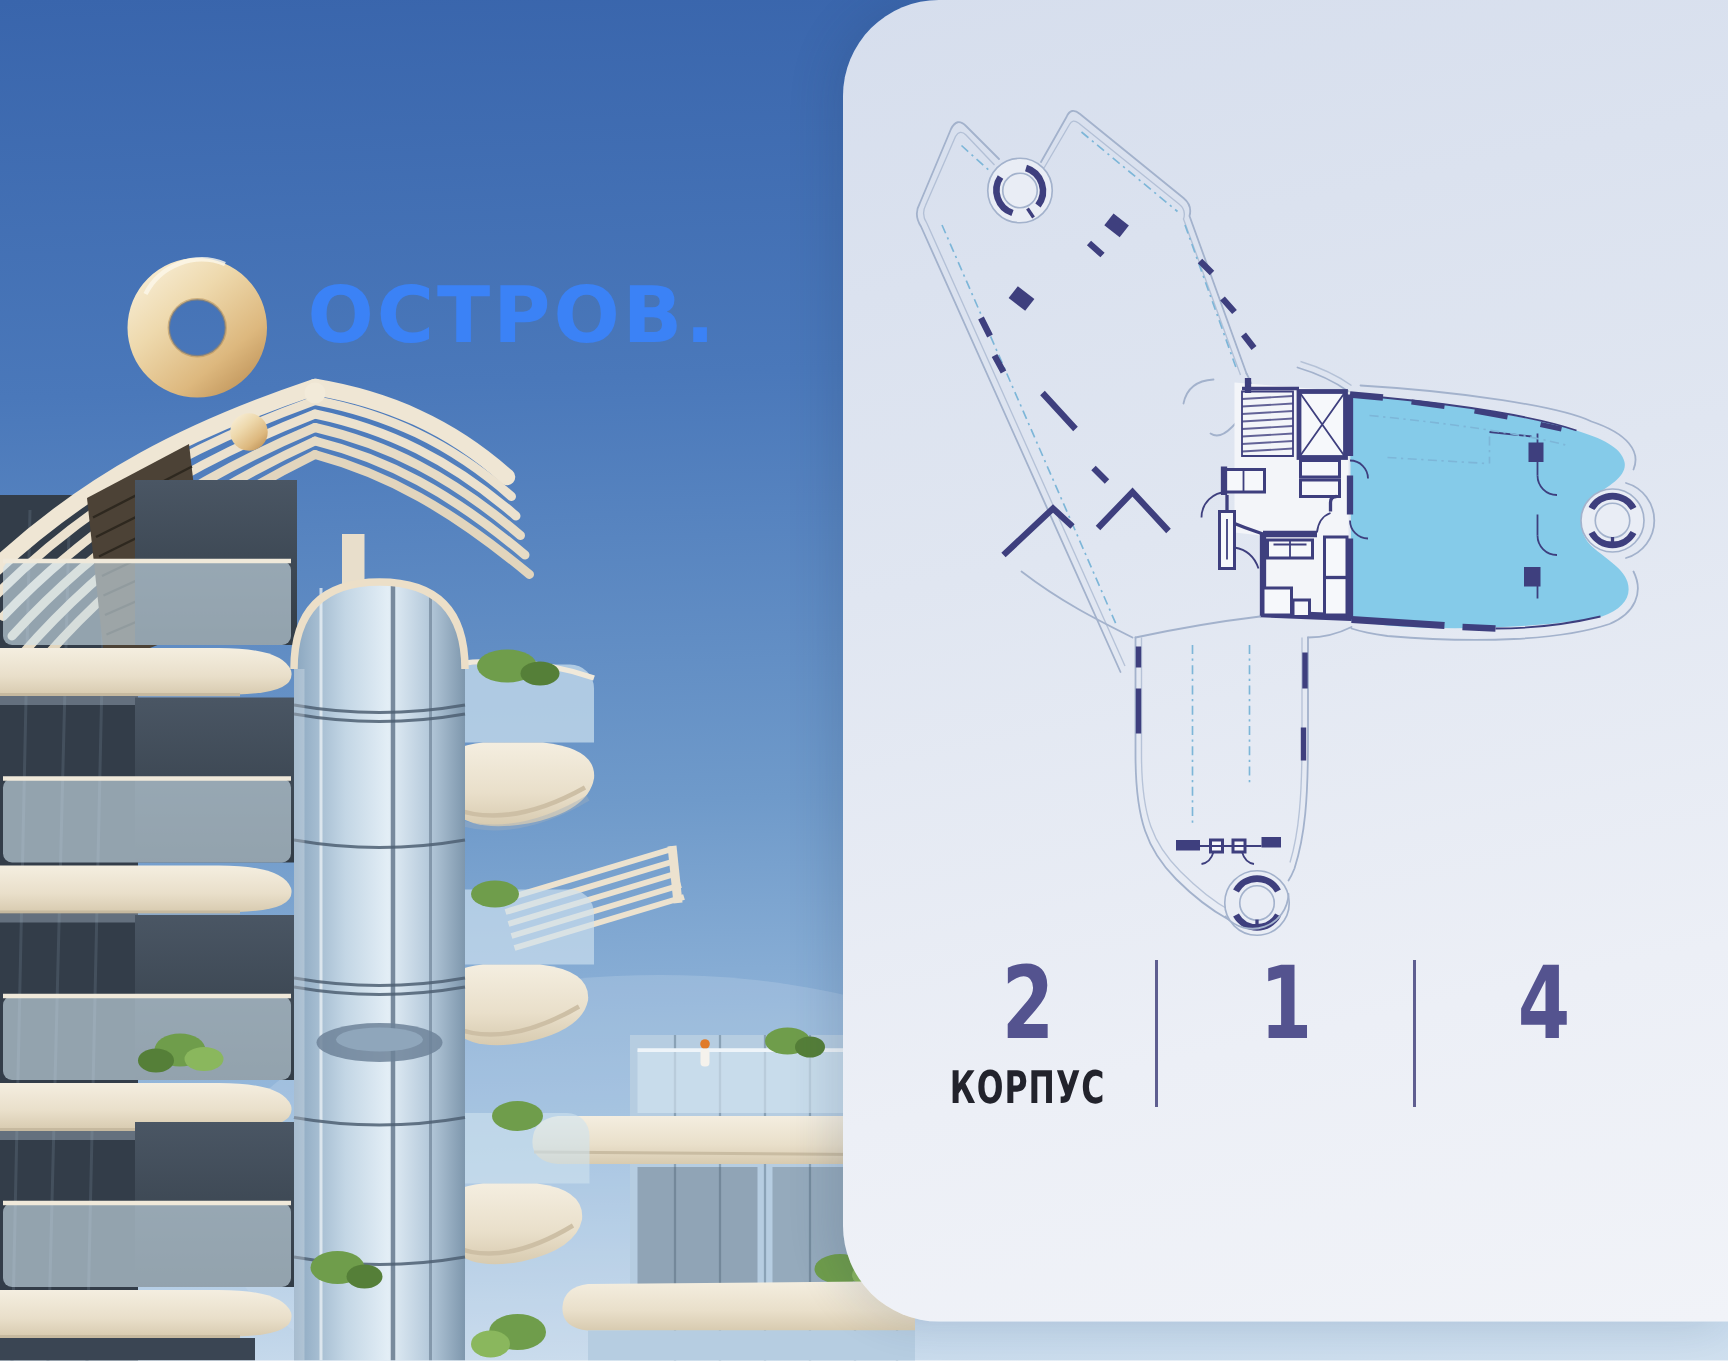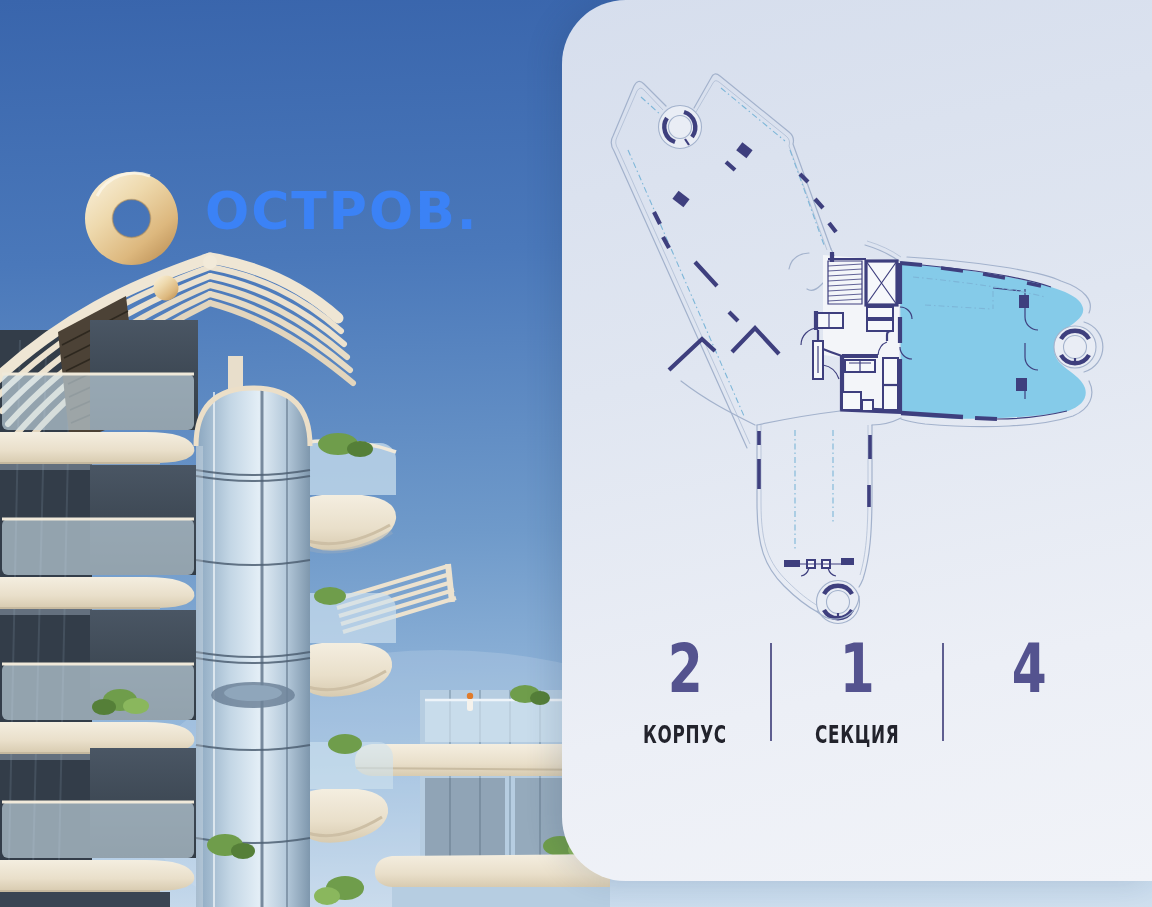--- a/index.html
+++ b/index.html
@@ -38,21 +38,21 @@
   .pl-el2{fill:#f6f8fb;stroke:var(--plan-wall,#3e3f7e);stroke-width:2;}
   .pl-room{fill:#f3f5f9;stroke:none;}
   .pl-blue{fill:var(--plan-highlight,#85cbe9);stroke:none;cursor:pointer;}
   .pl-circ{fill:#e9edf5;stroke:var(--plan-outline,#a3b2cc);stroke-width:1.1;}
   .pl-circ-in{fill:none;stroke:var(--plan-outline,#a3b2cc);stroke-width:1.1;}
   .pl-arc{fill:none;stroke:var(--plan-wall,#3e3f7e);stroke-width:4.4;stroke-linecap:butt;}
   
   .stats{position:absolute;left:38px;top:636px;width:514px;display:flex;align-items:stretch;}
   .stat{flex:1;text-align:center;}
   .stat-value{font-size:67px;font-weight:bold;color:var(--stat-value,#54538f);line-height:1;}
-  .stat-label{font-size:24px;font-weight:bold;color:var(--stat-label,#22232c);margin-top:20px;line-height:1;letter-spacing:1px;}
+  .stat-label{font-size:30px;font-weight:bold;color:var(--stat-label,#22232c);margin-top:8px;line-height:1;letter-spacing:1px;}
   .cond-v{display:inline-block;transform:scaleX(.75);transform-origin:50% 50%;}
   .cond-l{display:inline-block;transform:scaleX(.70);transform-origin:50% 50%;}
   .stat-divider{width:2px;height:98px;align-self:center;background:var(--stat-divider,#45447e);opacity:.85;}
 </style>
 </head>
 <body>
 
 <div class="stage">
 
   <svg class="scene" viewBox="0 0 610 907" width="610" height="907" aria-hidden="true">
@@ -368,21 +368,20 @@
     </svg>
 
     <div class="stats">
       <div class="stat">
         <div class="stat-value"><span class="cond-v">2</span></div>
         <div class="stat-label"><span class="cond-l">КОРПУС</span></div>
       </div>
       <div class="stat-divider"></div>
       <div class="stat">
         <div class="stat-value"><span class="cond-v">1</span></div>
-        <div class="stat-label"><span class="cond-l">СЕКЦИЯ</span></div>
       </div>
       <div class="stat-divider"></div>
       <div class="stat">
         <div class="stat-value"><span class="cond-v">4</span></div>
       </div>
     </div>
   </div>
 </div>
 
 </body></html>

